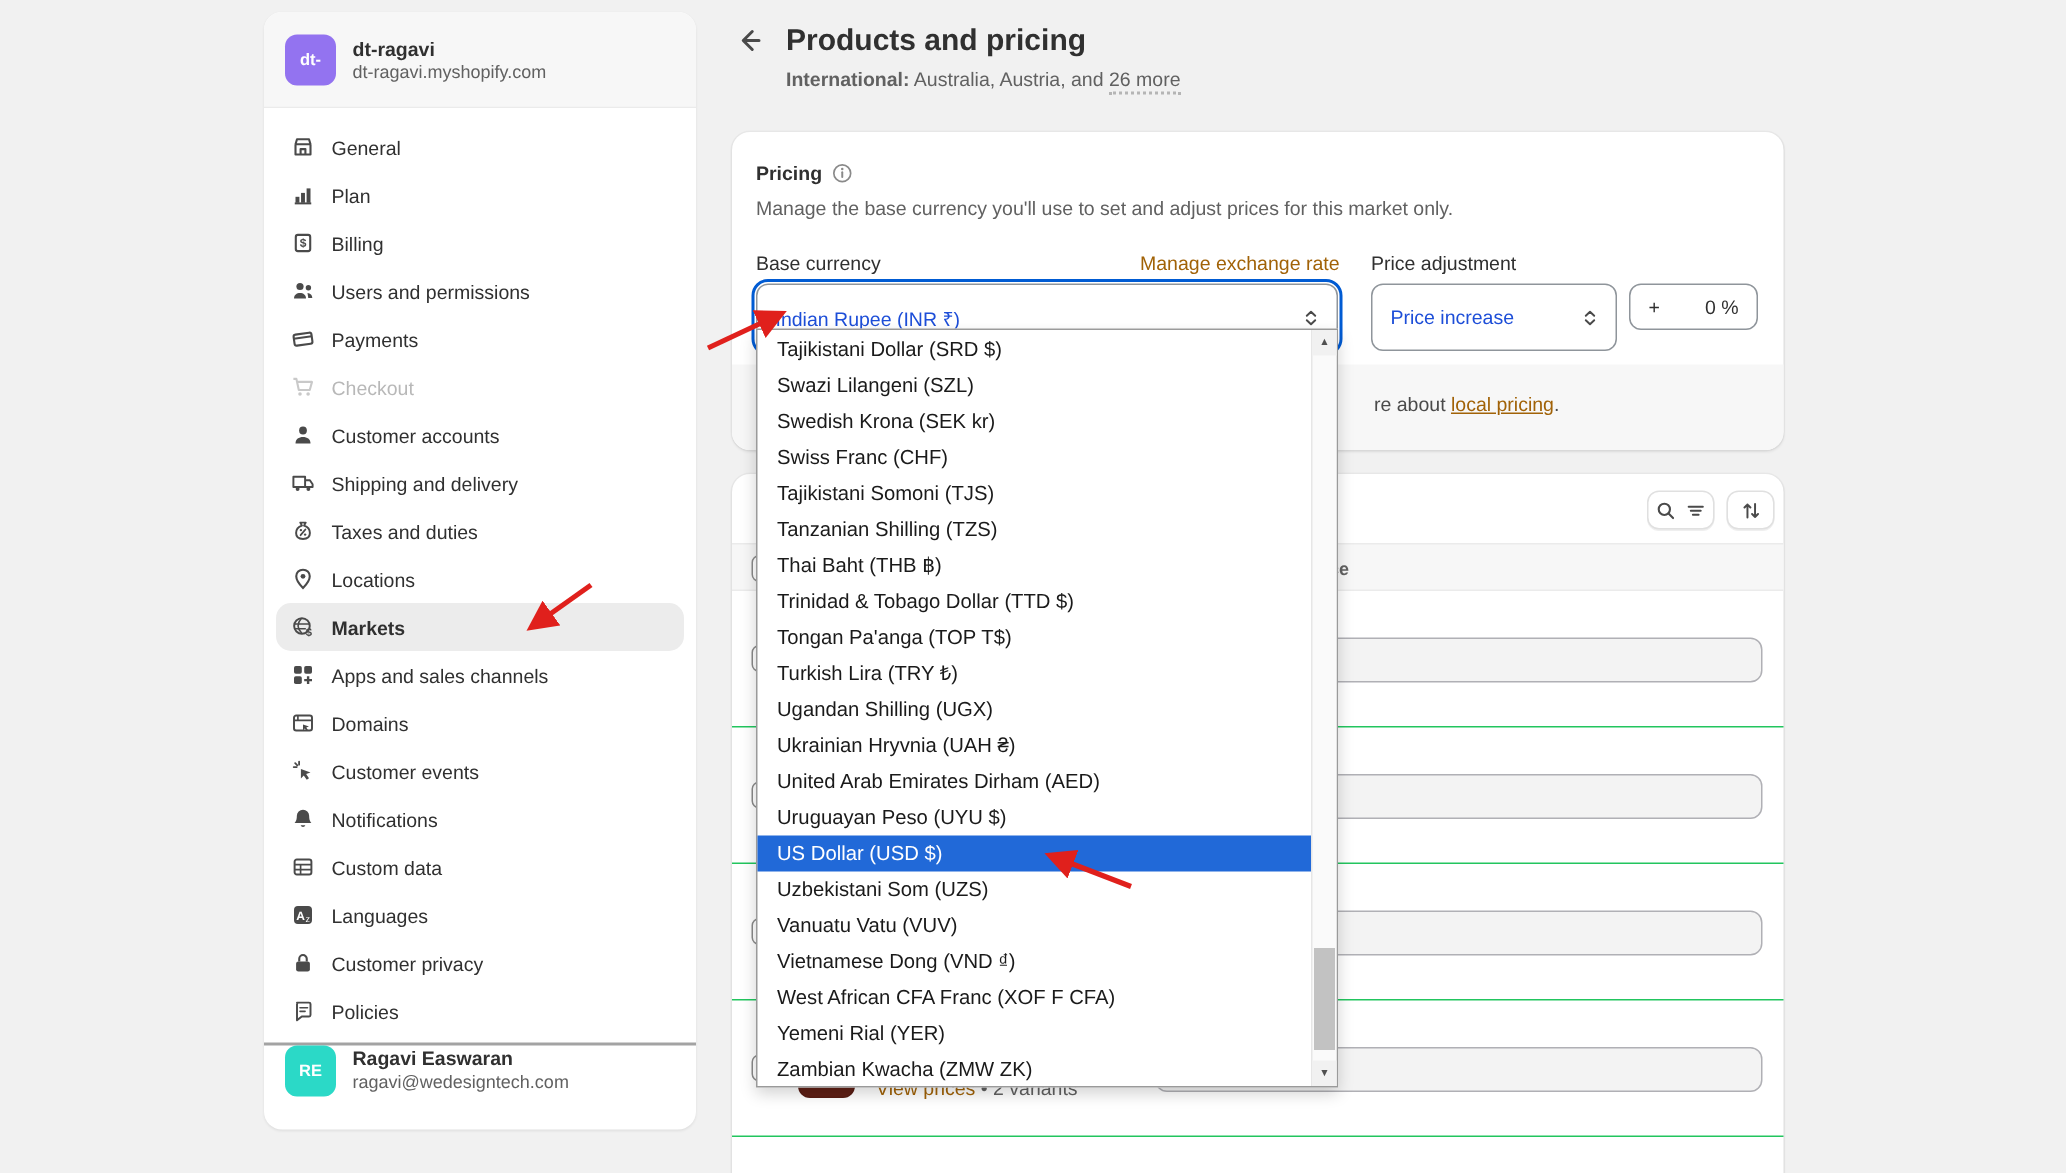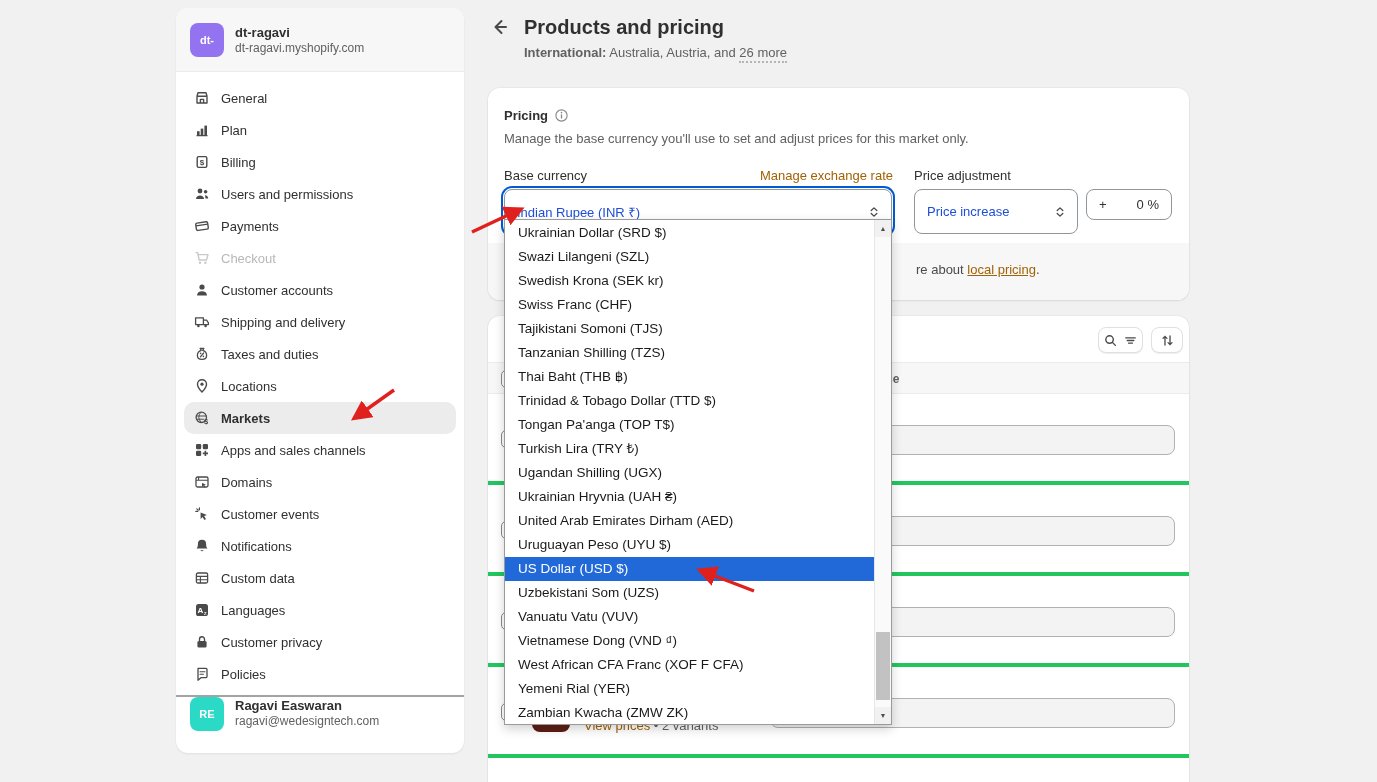--- a/index.html
+++ b/index.html
@@ -76,21 +76,21 @@
                  align-items:center; justify-content:center; gap:5px; cursor:pointer; color:#4a4a4a; }
   .toolbar-btn svg { width:15px; height:15px; display:block; }
   #search-filter-btn { right:46px; width:45px; }
   #sort-btn { right:6px; width:32px; }
   .thead { position:absolute; left:0; right:0; top:46px; height:32px; background:#f7f7f7;
            border-top:1px solid #ebebeb; border-bottom:1px solid #ebebeb; }
   .col-price { position:absolute; left:382px; top:9px; font-size:12px; font-weight:700; color:#616161; }
   .checkbox { position:absolute; width:18px; height:18px; border:1.5px solid #8a8a8a; border-radius:5px;
               background:#fff; cursor:pointer; }
   .rows { position:absolute; left:0; right:0; top:78px; }
-  .prow { position:relative; height:91px; border-bottom:4px solid #22c55e; }
+  .prow { position:relative; height:91px; border-bottom:1px solid #22c55e; }
   .prow .checkbox { left:13px; top:36px; }
   .thumb { position:absolute; left:44px; top:27px; width:38px; height:38px; border-radius:8px;
            background:#e9e9e9; border:1px solid rgba(0,0,0,.08); }
   .prow-sub { position:absolute; left:96px; top:51px; font-size:13px; }
   .prow-sub .meta { color:#616161; }
   .price-input { position:absolute; left:282px; right:14px; top:31px; height:30px; background:#f3f3f3;
                  border:1px solid #b0b0b5; border-radius:8px; font-size:13px; color:#303030;
                  padding:0 12px; font-family:"Liberation Sans", sans-serif; }
 
   
@@ -422,21 +422,21 @@
         <span class="checkbox"></span>
         <span class="thumb" style="background:#5f1f15;"></span>
         <div class="prow-sub"><span class="link">View prices</span> <span class="meta">• 2 variants</span></div>
         <input class="price-input" disabled="" value="6,600.00" style="">
       </div>
     </div>
 </div>
 
 <div class="dropdown">
   <div class="dd-list" id="dd-list">
-      <div class="dd-item">Ukrainian Dollar (SRD $)</div>
+      <div class="dd-item">Tajikistani Dollar (SRD $)</div>
       <div class="dd-item">Swazi Lilangeni (SZL)</div>
       <div class="dd-item">Swedish Krona (SEK kr)</div>
       <div class="dd-item">Swiss Franc (CHF)</div>
       <div class="dd-item">Tajikistani Somoni (TJS)</div>
       <div class="dd-item">Tanzanian Shilling (TZS)</div>
       <div class="dd-item">Thai Baht (THB ฿)</div>
       <div class="dd-item">Trinidad &amp; Tobago Dollar (TTD $)</div>
       <div class="dd-item">Tongan Pa'anga (TOP T$)</div>
       <div class="dd-item">Turkish Lira (TRY ₺)</div>
       <div class="dd-item">Ugandan Shilling (UGX)</div>

